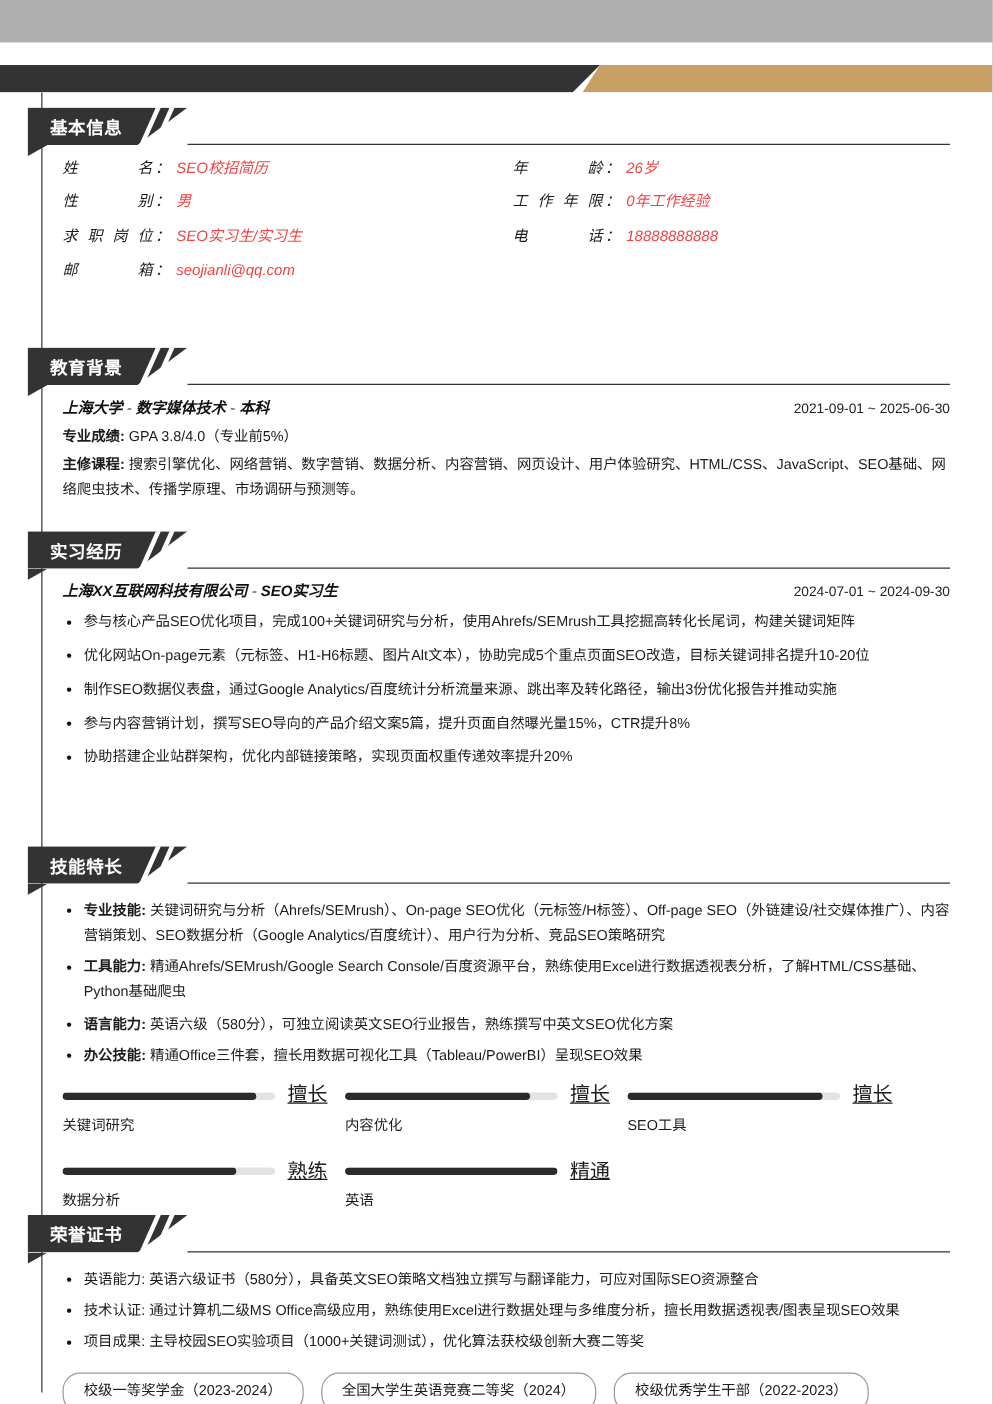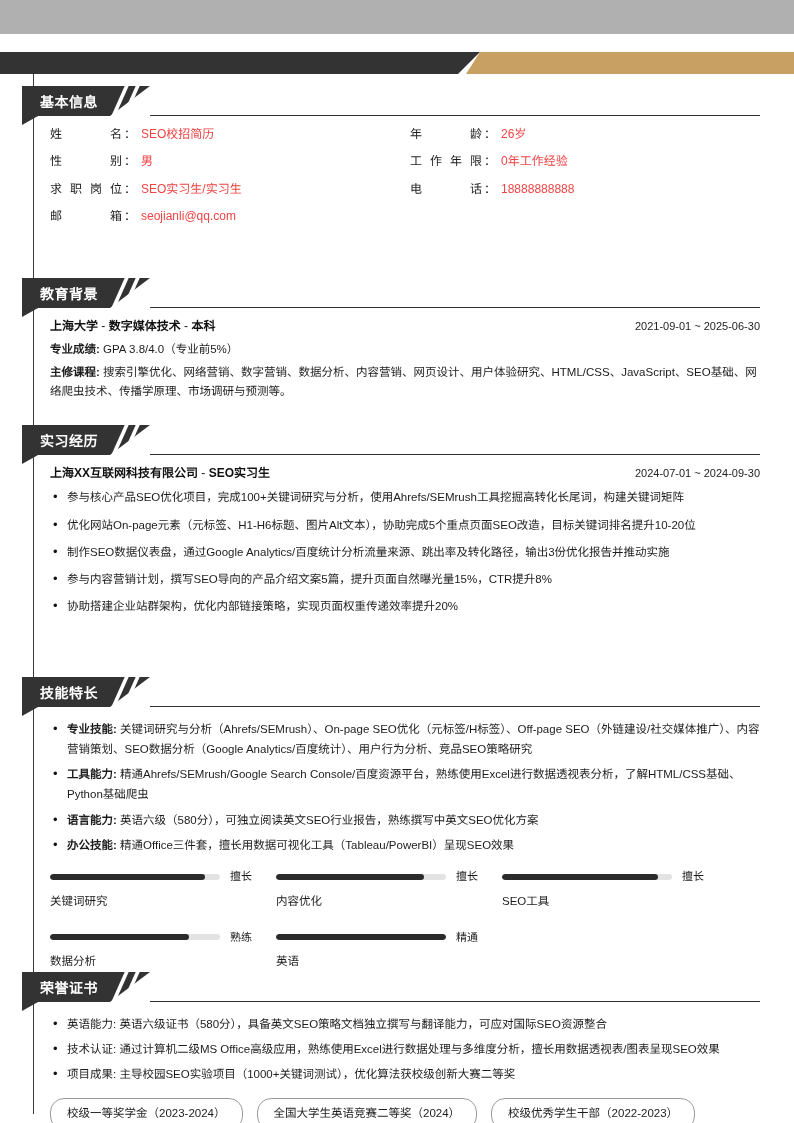--- a/index.html
+++ b/index.html
@@ -131,20 +131,21 @@
   
   .info-grid {
     display: grid;
     grid-template-columns: 360px 1fr;
     row-gap: 7px;
   }
   .info-item {
     display: flex;
     align-items: flex-end;
     font-size: 12px;
+    font-style: italic;
   }
   .info-label {
     display: inline-block;
     width: 72px;
     text-align: justify;
     text-align-last: justify;
     white-space: nowrap;
     color: #1c1c1c;
   }
   .info-colon {
@@ -153,21 +154,21 @@
   .info-value { color: #ef4444; }
 
   
   .entry-head {
     display: flex;
     justify-content: space-between;
     align-items: baseline;
     font-size: 12px;
     margin-bottom: 4px;
   }
-  .entry-title { font-weight: bold; color: #111; }
+  .entry-title { font-weight: bold; color: #111; font-style: italic; }
   .entry-title .sep { font-weight: normal; }
   .entry-date { font-size: 11px; color: #222; }
 
   .kv-line { font-size: 11.5px; margin: 3px 0; }
   .kv-line b { font-weight: bold; }
 
   ul.bullets {
     list-style: none;
     margin: 4px 0 0 0;
     padding: 0;
@@ -214,23 +215,24 @@
     border-radius: 3px;
     overflow: hidden;
   }
   .bar-fill {
     height: 6px;
     background: #2b2b2b;
     border-radius: 3px;
   }
   .bar-level {
     margin-left: 10px;
-    font-size: 11px;
+    font-size: 16px;
     color: #1c1c1c;
     white-space: nowrap;
+    text-decoration: underline;
   }
   .bar-name {
     margin-top: 9px;
     font-size: 11.5px;
     color: #1c1c1c;
   }
 
   
   .pills {
     display: flex;

